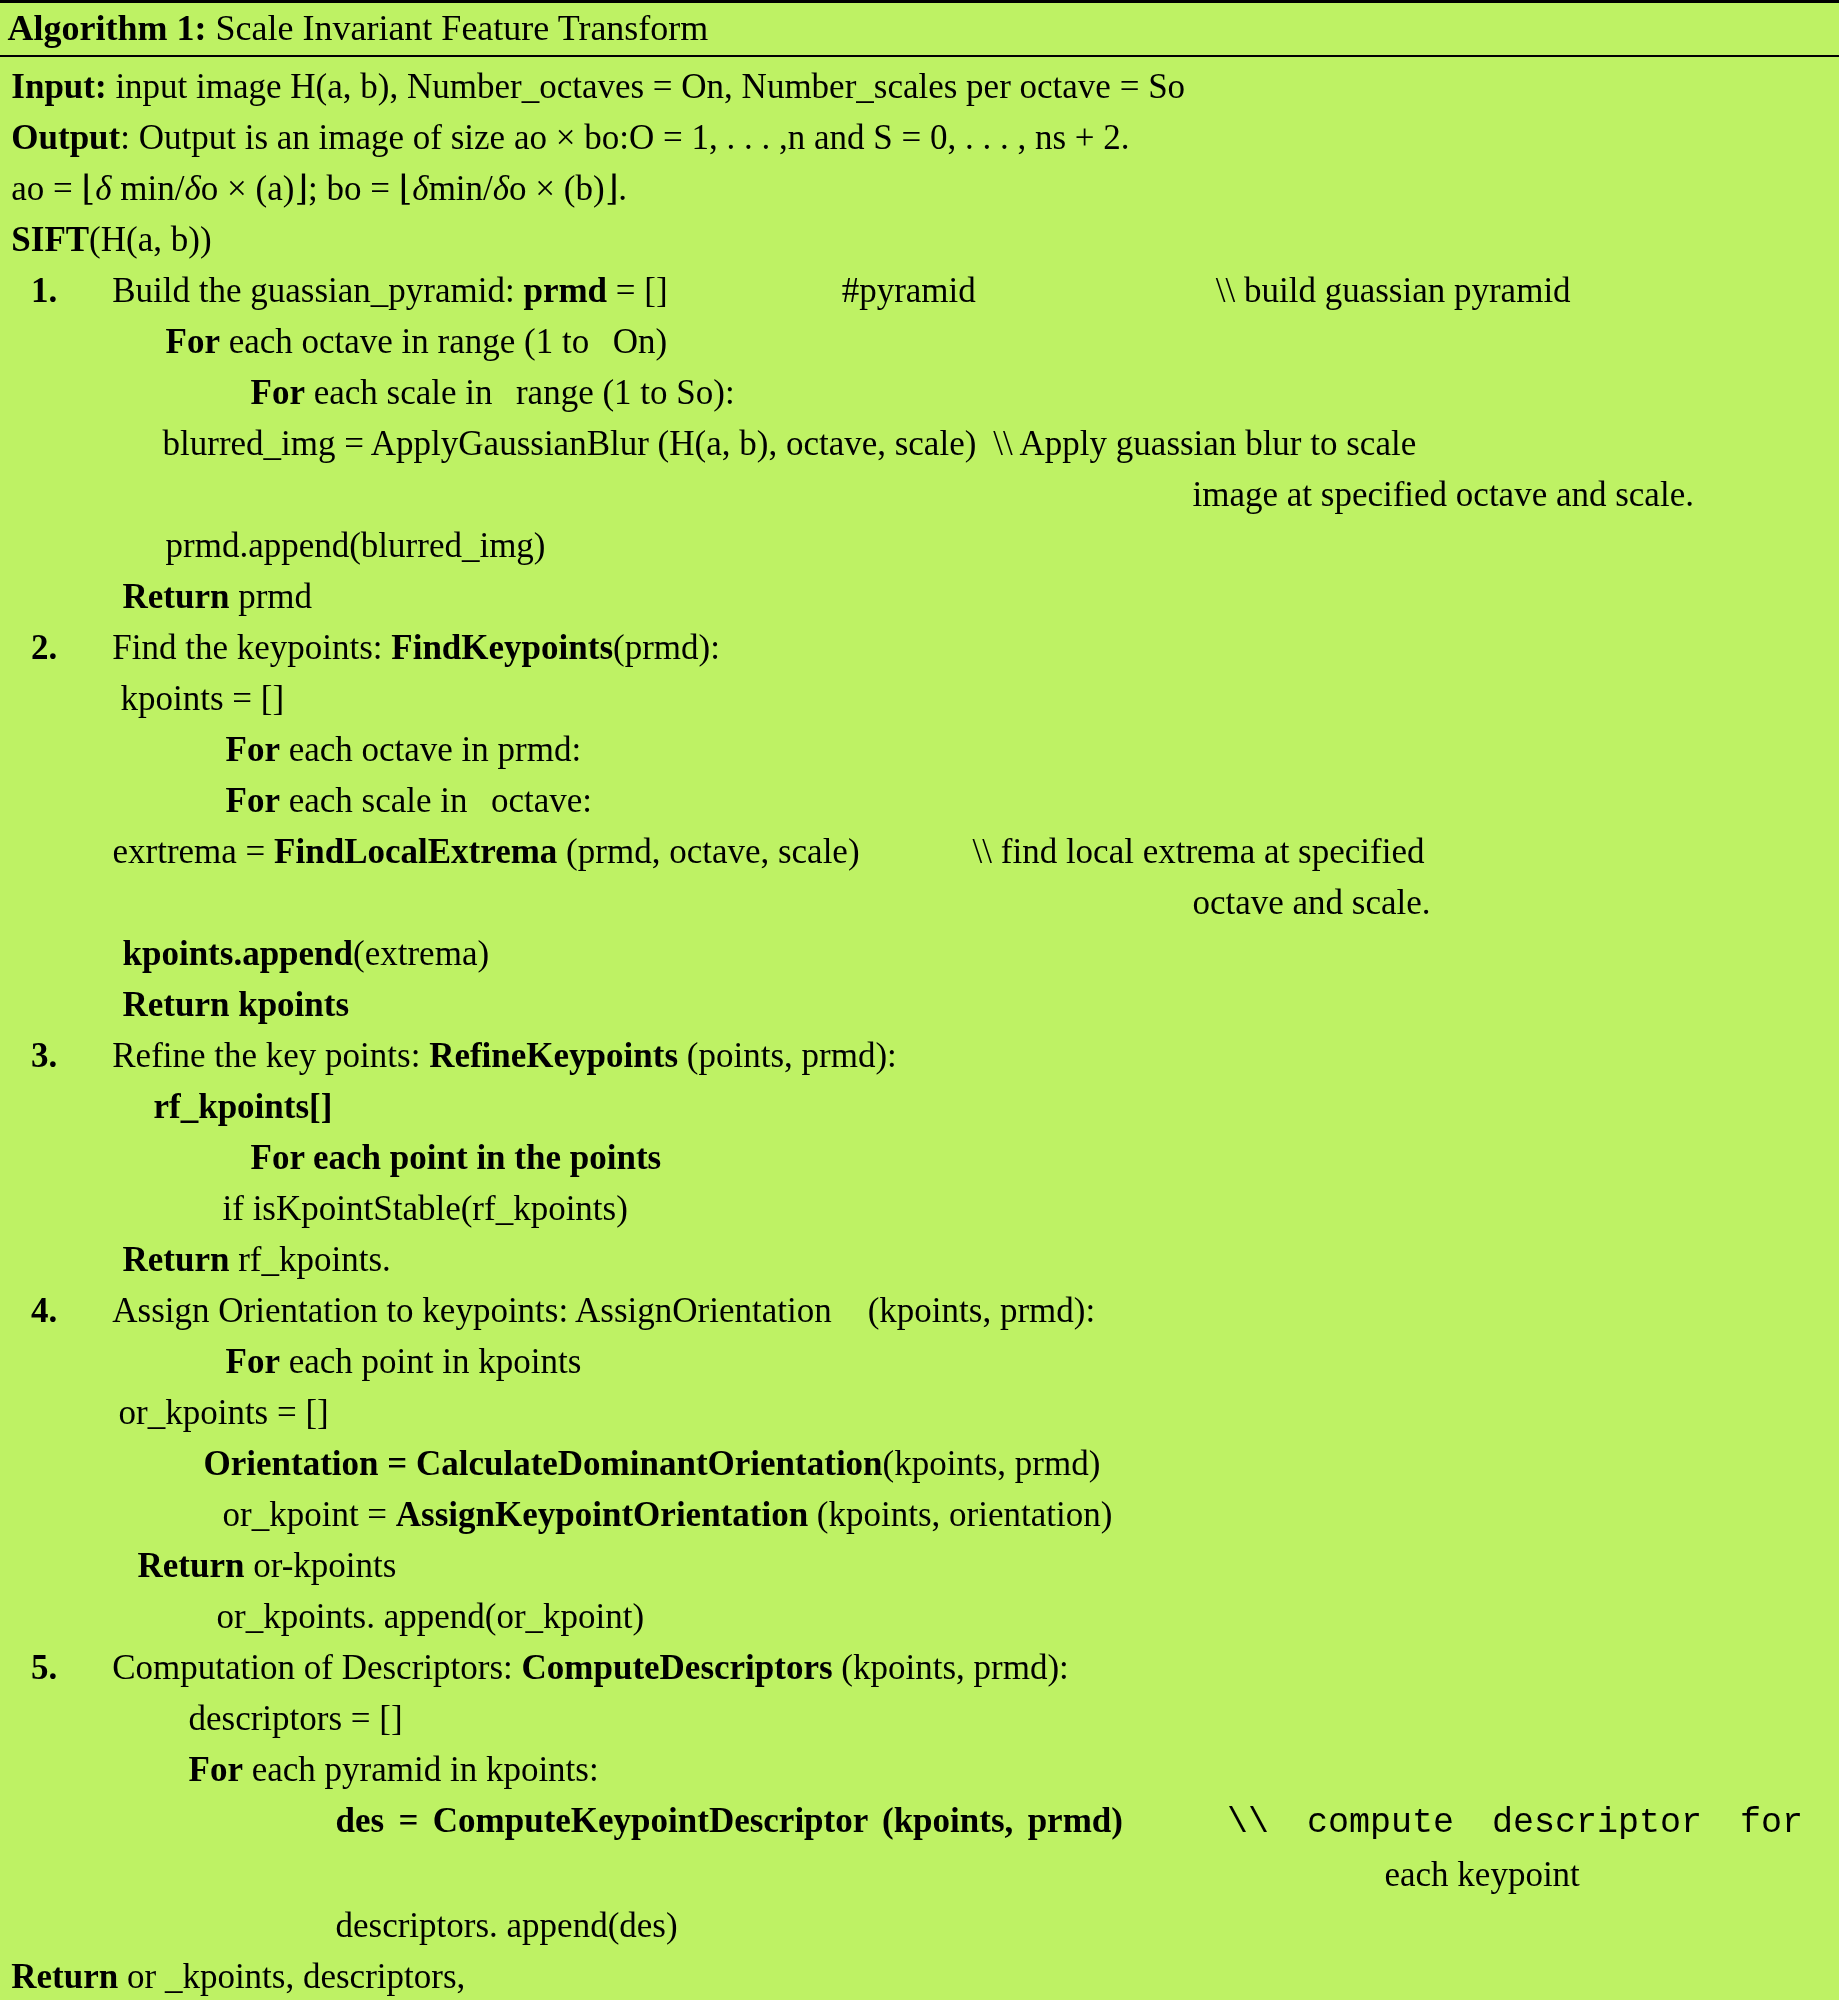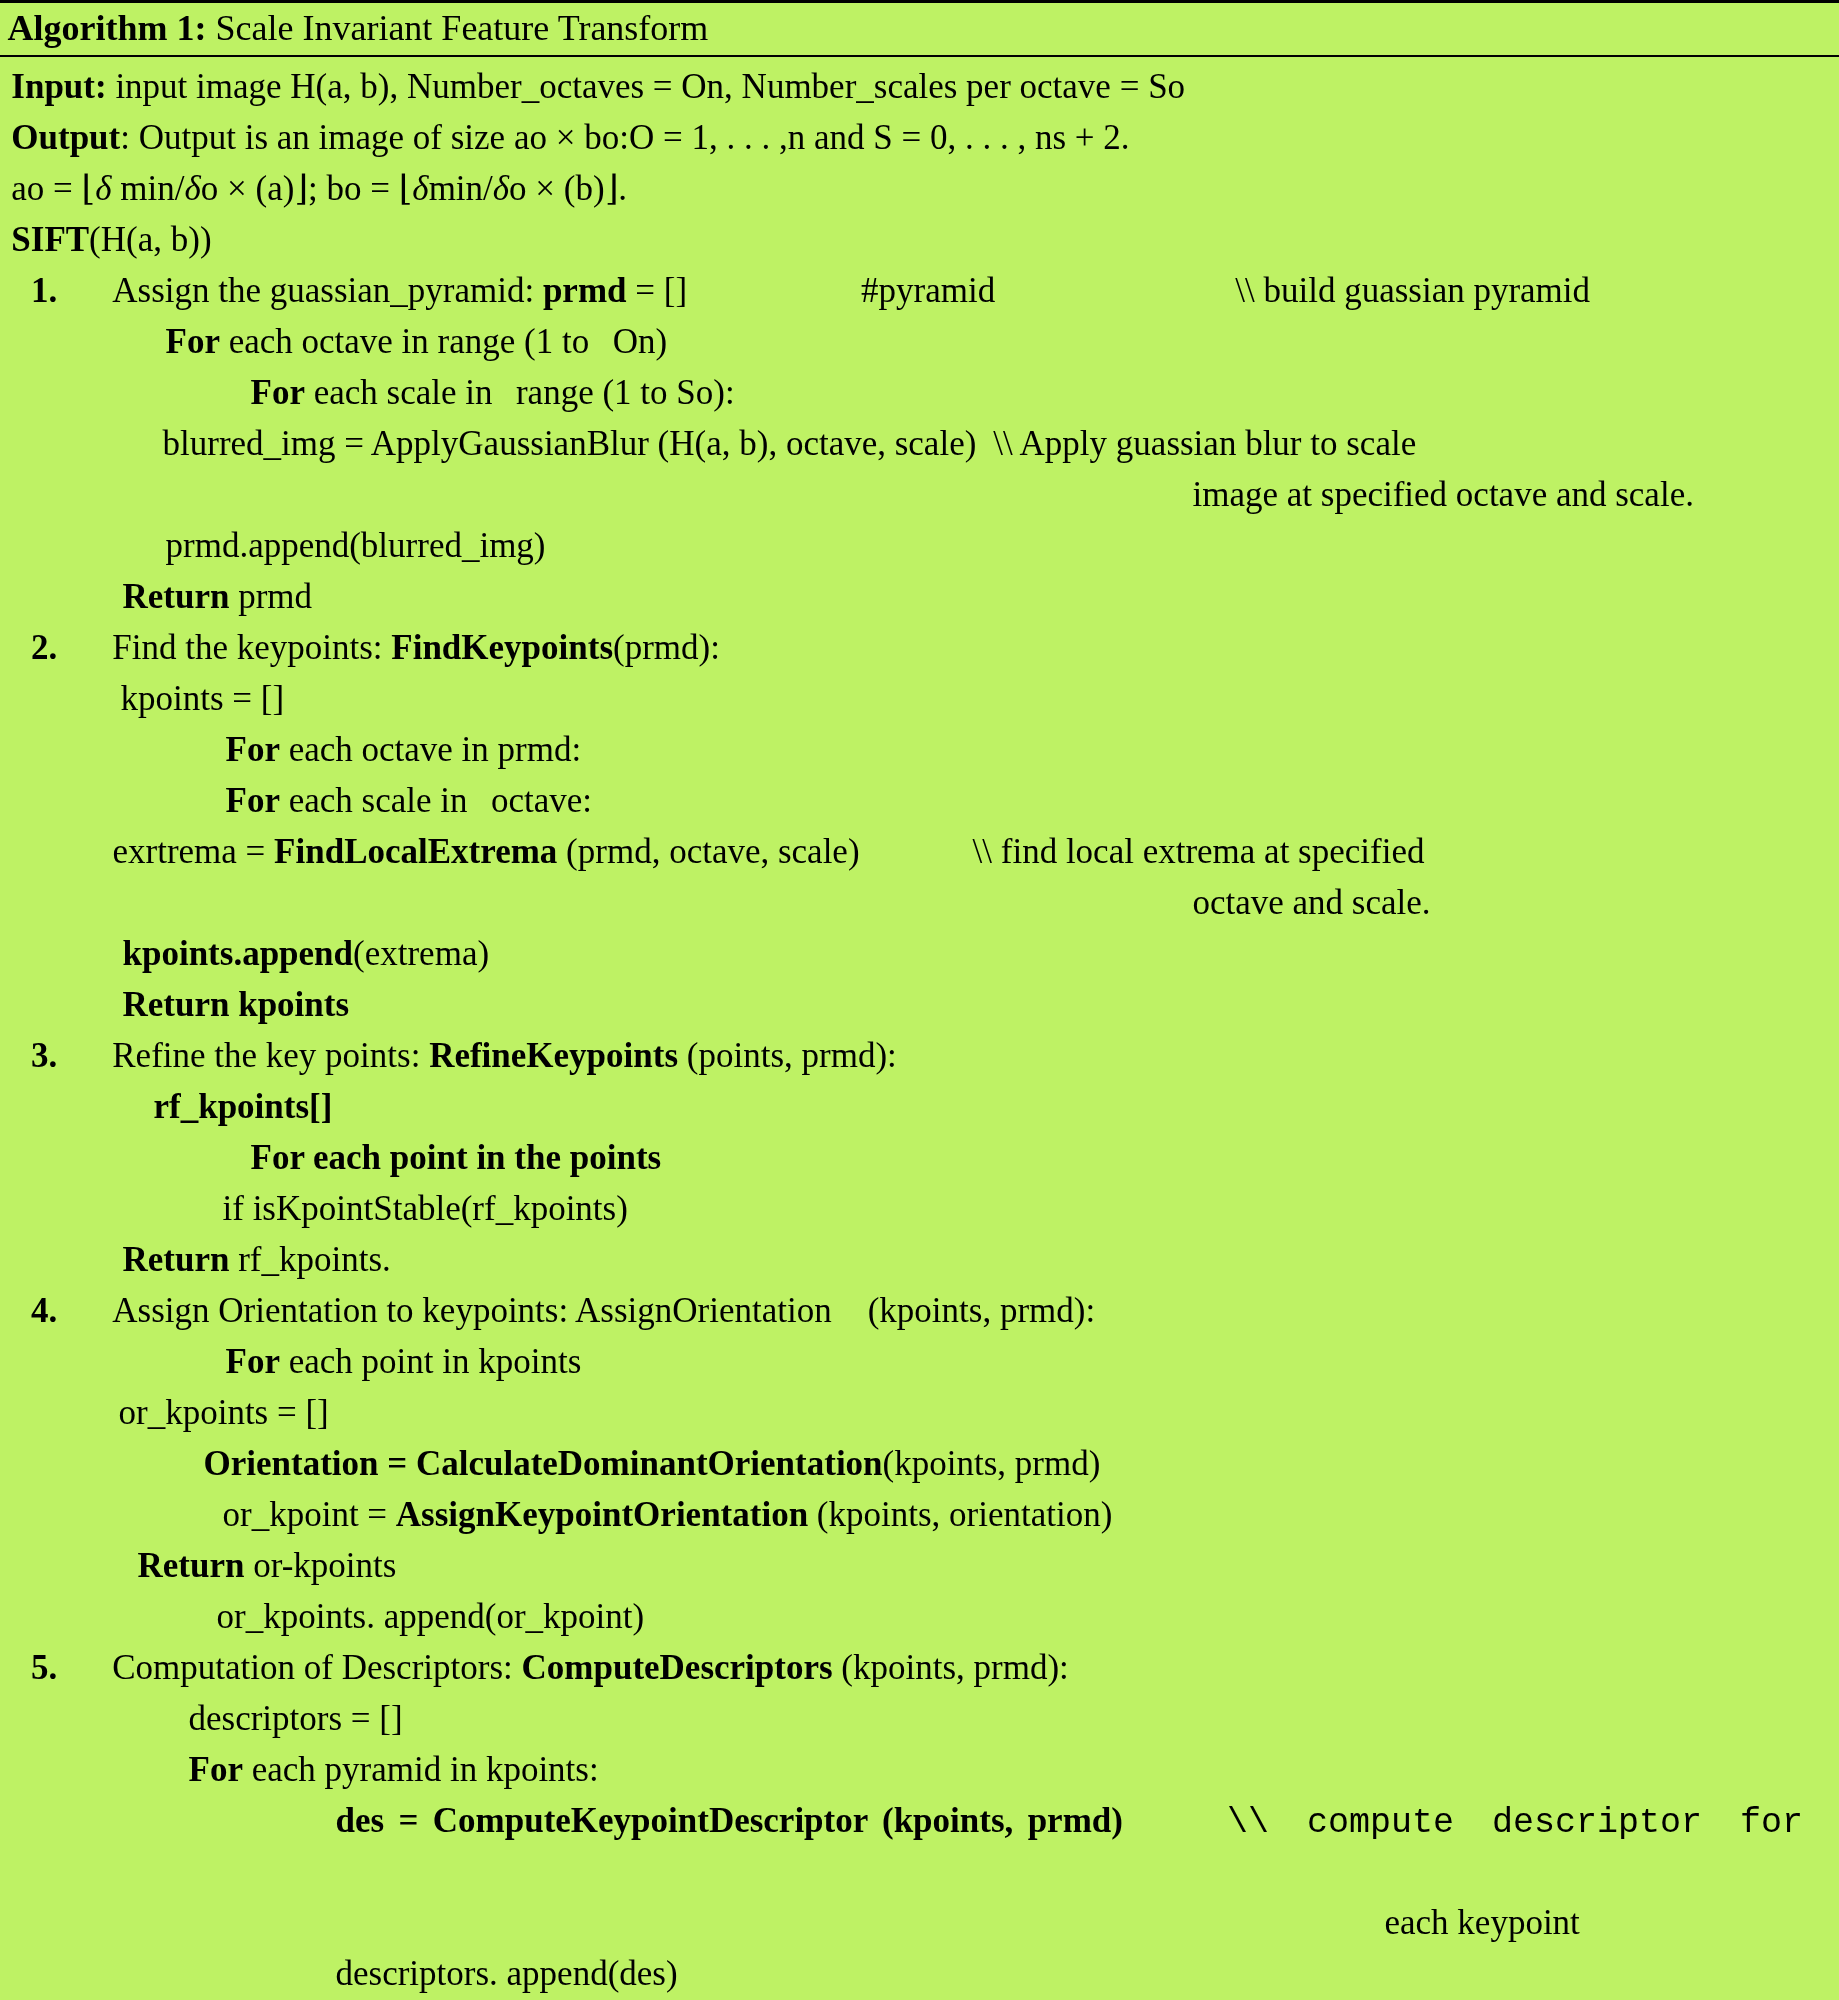--- a/index.html
+++ b/index.html
@@ -44,21 +44,21 @@
 
 <div class="algo">
   <div class="rule rule-top"></div>
   <div class="algo-caption"><span class="b">Algorithm 1:</span><span> Scale Invariant Feature Transform</span></div>
   <div class="rule rule-mid"></div>
   <div class="algo-body">
       <div class="line" style="padding-left: 3.8px;"><span class="b">Input:</span><span> input image H(a, b), Number_octaves = On, Number_scales per octave = So</span></div>
       <div class="line" style="padding-left: 3.8px;"><span class="b">Output</span><span>: Output is an image of size ao × bo:O = 1, . . . ,n and S = 0, . . . , ns + 2.</span></div>
       <div class="line" style="padding-left: 3.8px;"><span>ao = ⌊</span><span class="i">δ</span><span> min/</span><span class="i">δ</span><span>o × (a)⌋; bo = ⌊</span><span class="i">δ</span><span>min/</span><span class="i">δ</span><span>o × (b)⌋.</span></div>
       <div class="line" style="padding-left: 3.8px;"><span class="b">SIFT</span><span>(H(a, b))</span></div>
-      <div class="line" style="padding-left: 23.5px;"><span class="b">1.</span><span class="gap" style="width: 55px;"></span><span>Assign the guassian_pyramid: </span><span class="b">prmd</span><span> = []</span><span class="gap" style="width: 174px;"></span><span>#pyramid</span><span class="gap" style="width: 240px;"></span><span>\\ build guassian pyramid</span></div>
+      <div class="line" style="padding-left: 23.5px;"><span class="b">1.</span><span class="gap" style="width: 55px;"></span><span>Build the guassian_pyramid: </span><span class="b">prmd</span><span> = []</span><span class="gap" style="width: 174px;"></span><span>#pyramid</span><span class="gap" style="width: 240px;"></span><span>\\ build guassian pyramid</span></div>
       <div class="line" style="padding-left: 158px;"><span class="b">For</span><span> each octave in range (1 to</span><span class="gap" style="width: 23.5px;"></span><span>On)</span></div>
       <div class="line" style="padding-left: 243px;"><span class="b">For</span><span> each scale in</span><span class="gap" style="width: 23.5px;"></span><span>range (1 to So):</span></div>
       <div class="line" style="padding-left: 155px;"><span>blurred_img = ApplyGaussianBlur (H(a, b), octave, scale)</span><span class="gap" style="width: 17px;"></span><span>\\ Apply guassian blur to scale</span></div>
       <div class="line" style="padding-left: 1185px;"><span>image at specified octave and scale.</span></div>
       <div class="line" style="padding-left: 158px;"><span>prmd.append(blurred_img)</span></div>
       <div class="line" style="padding-left: 115px;"><span class="b">Return</span><span> prmd</span></div>
       <div class="line" style="padding-left: 23.5px;"><span class="b">2.</span><span class="gap" style="width: 55px;"></span><span>Find the keypoints: </span><span class="b">FindKeypoints</span><span>(prmd):</span></div>
       <div class="line" style="padding-left: 113px;"><span>kpoints = []</span></div>
       <div class="line" style="padding-left: 218px;"><span class="b">For</span><span> each octave in prmd:</span></div>
       <div class="line" style="padding-left: 218px;"><span class="b">For</span><span> each scale in</span><span class="gap" style="width: 23.5px;"></span><span>octave:</span></div>
@@ -75,19 +75,19 @@
       <div class="line" style="padding-left: 218px;"><span class="b">For</span><span> each point in kpoints</span></div>
       <div class="line" style="padding-left: 111px;"><span>or_kpoints = []</span></div>
       <div class="line" style="padding-left: 196px;"><span class="b">Orientation = CalculateDominantOrientation</span><span>(kpoints, prmd)</span></div>
       <div class="line" style="padding-left: 215px;"><span>or_kpoint = </span><span class="b">AssignKeypointOrientation</span><span> (kpoints, orientation)</span></div>
       <div class="line" style="padding-left: 130px;"><span class="b">Return</span><span> or-kpoints</span></div>
       <div class="line" style="padding-left: 209px;"><span>or_kpoints. append(or_kpoint)</span></div>
       <div class="line" style="padding-left: 23.5px;"><span class="b">5.</span><span class="gap" style="width: 55px;"></span><span>Computation of Descriptors: </span><span class="b">ComputeDescriptors</span><span> (kpoints, prmd):</span></div>
       <div class="line" style="padding-left: 181px;"><span>descriptors = []</span></div>
       <div class="line" style="padding-left: 181px;"><span class="b">For</span><span> each pyramid in kpoints:</span></div>
       <div class="line" style="padding-left: 328px;"><span class="b" style="word-spacing: 5.6px;">des = ComputeKeypointDescriptor (kpoints, prmd)</span><span class="gap" style="width: 104px;"></span><span style="word-spacing: 17px; font-family: Liberation Mono, monospace;">\\ compute descriptor for</span></div>
-      <div class="line" style="padding-left: 1377px; margin-top: 48px;"><span>each keypoint</span></div>
+      <div class="line" style="padding-left: 1377px;"><span>each keypoint</span></div>
       <div class="line" style="padding-left: 328px;"><span>descriptors. append(des)</span></div>
       <div class="line" style="padding-left: 3.8px;"><span class="b">Return</span><span> or _kpoints, descriptors,</span></div>
     </div>
 
 </div>
 
 
 </body></html>

